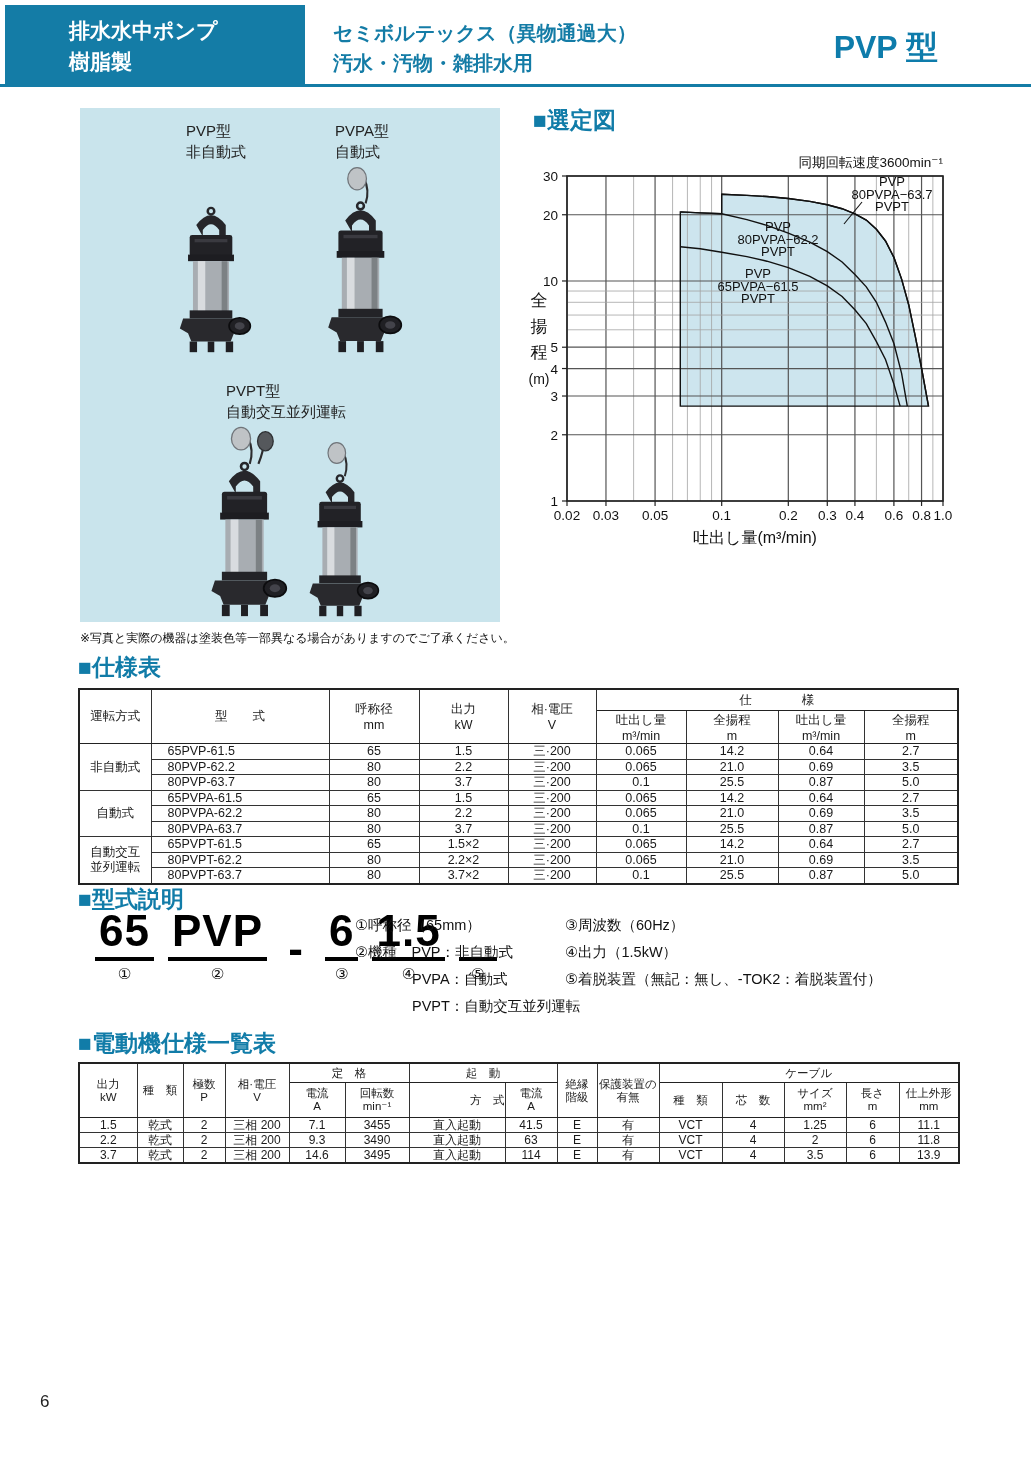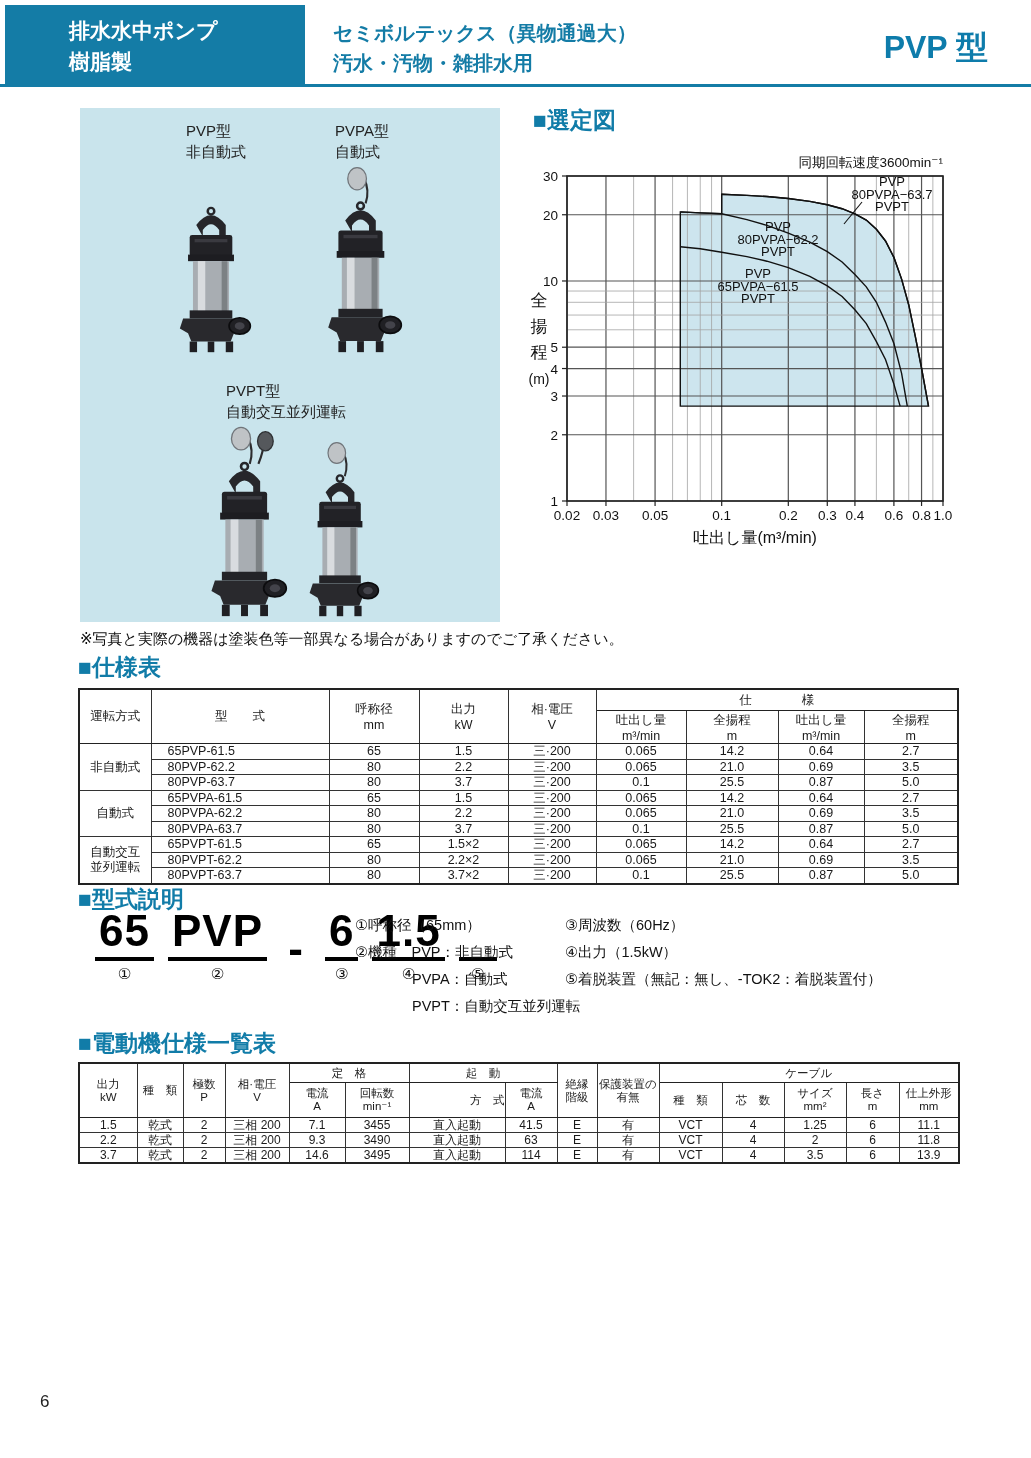--- a/index.html
+++ b/index.html
@@ -4,32 +4,32 @@
 <style>
   html,body{margin:0;padding:0;background:#e8e8e8;}
   #page{position:relative;width:1031px;height:1458px;background:#ffffff;overflow:hidden;
         font-family:"Liberation Sans","DejaVu Sans",sans-serif;color:#1a1a1a;}
   .abs{position:absolute;}
 
   
   .hdr-box{left:5px;top:5px;width:300px;height:79px;background:#147ca6;color:#fff;
            font-weight:bold;font-size:21px;line-height:31px;padding:10px 0 0 64px;box-sizing:border-box;}
   .hdr-title{left:333px;top:18px;color:#147ca6;font-weight:bold;font-size:20px;line-height:30px;}
-  .hdr-model{left:688px;top:26px;width:300px;text-align:right;color:#0e7cab;font-weight:bold;font-size:32px;}
+  .hdr-model{left:638px;top:26px;width:300px;text-align:right;color:#0e7cab;font-weight:bold;font-size:32px;}
   .hdr-rule{left:0;top:84px;width:1031px;height:3px;background:#147ca6;}
 
   
   .hdg{color:#117ca8;font-weight:bold;font-size:23px;}
 
   
   .panel{left:80px;top:108px;width:420px;height:514px;background:#c9e4ec;}
   .pump-label{position:absolute;font-size:15px;line-height:21px;color:#222;}
   .pump{position:absolute;}
 
-  .note{left:80px;top:630px;font-size:15px;color:#111;}
+  .note{left:80px;top:630px;font-size:12px;color:#111;}
 
   
   table.ct{border-collapse:collapse;table-layout:fixed;background:#fff;}
   table.ct th,table.ct td{border:1px solid #333;font-weight:normal;text-align:center;
       padding:0;white-space:pre-line;overflow:hidden;}
   table.ct{border:2px solid #222;}
   table.ct thead th{border-bottom:1.5px solid #222;}
   td.dash,th.dash{border-left:1px dashed #888 !important;}
   tr.grp td{border-top:1.8px solid #222;}
   table.ct tbody td{border-top:1px solid #9a9a9a;}

